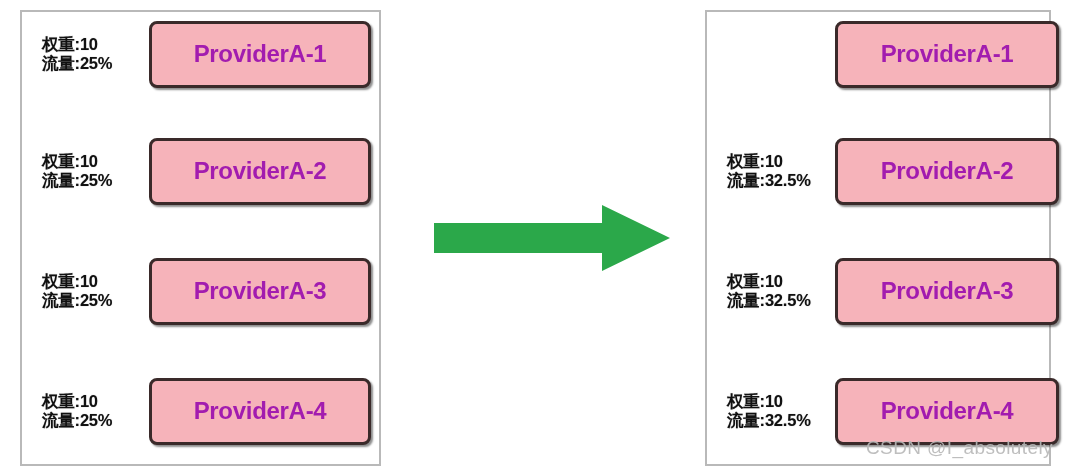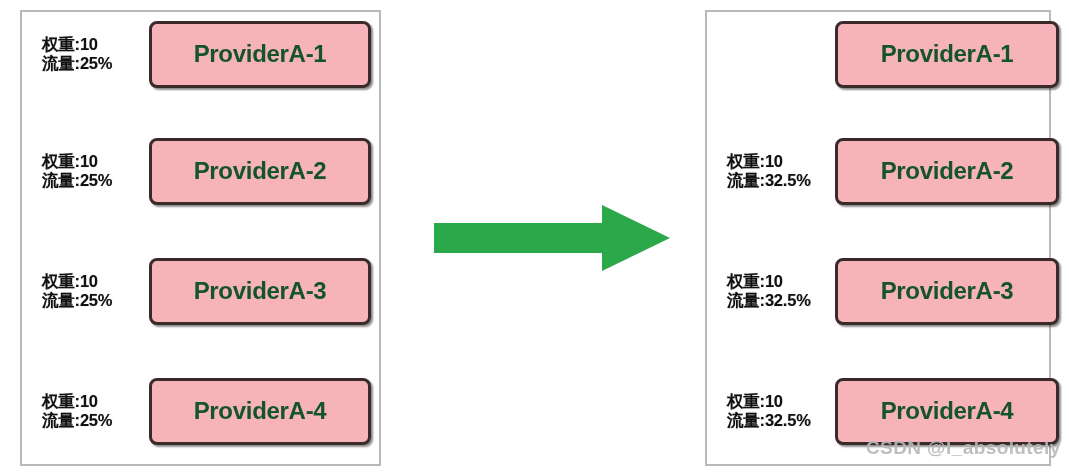--- a/index.html
+++ b/index.html
@@ -90,41 +90,41 @@
     left: 115px;
     width: 222px;
   }
   #panel-after .provider-box {
     left: 116px;
     width: 224px;
   }
   .provider-label {
     font-size: 24px;
     font-weight: bold;
-    color: #14532d;
+    color: #a21caf;
     letter-spacing: -0.3px;
     white-space: nowrap;
   }
 
   
   #arrow {
     position: absolute;
     left: 434px;
     top: 205px;
     width: 236px;
     height: 66px;
   }
 
   
   #watermark {
     position: absolute;
     left: 866px;
     top: 437px;
     font-size: 19px;
-    font-weight: bold;
+    font-weight: normal;
     color: #b8b8b8;
     opacity: 0.9;
     white-space: nowrap;
     letter-spacing: 0.4px;
     z-index: 9;
   }
 </style>
 </head>
 <body>
 

